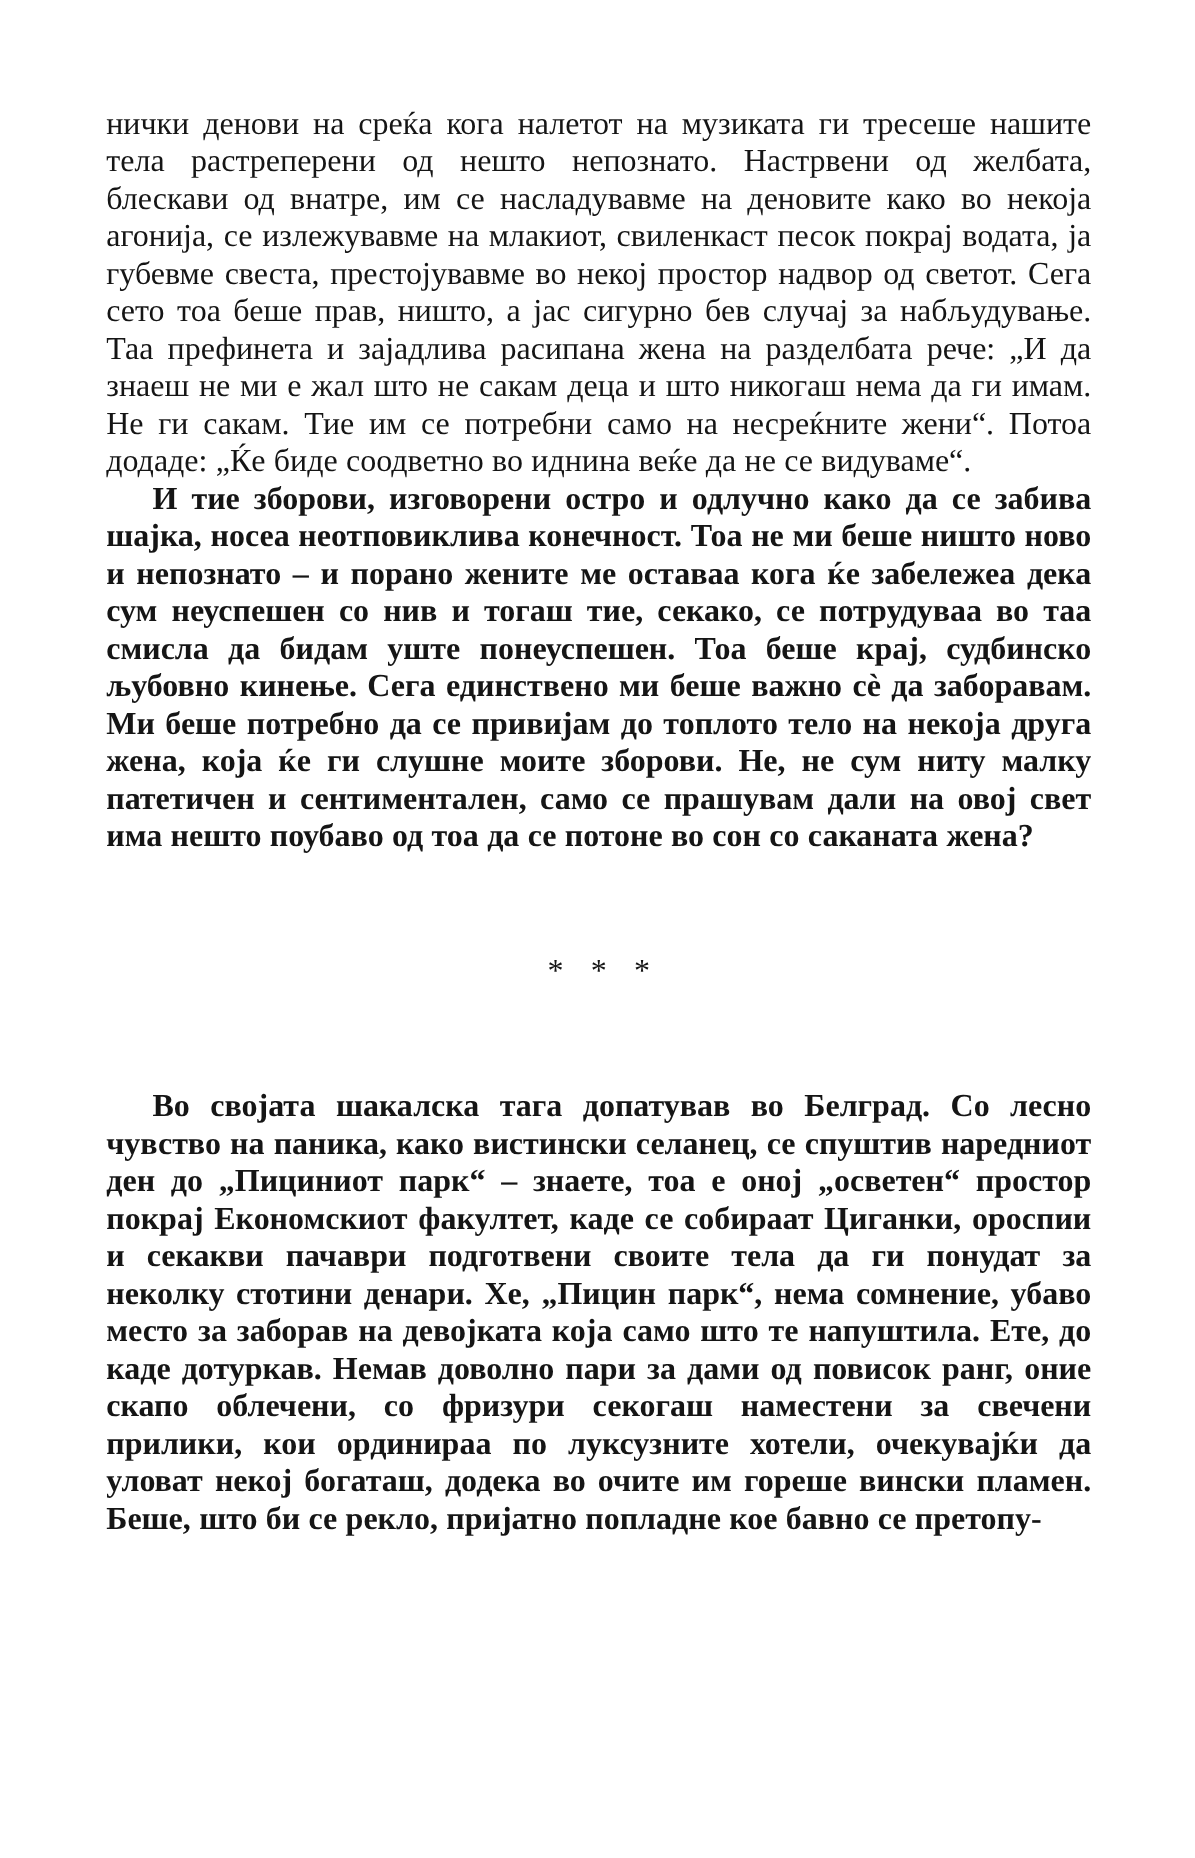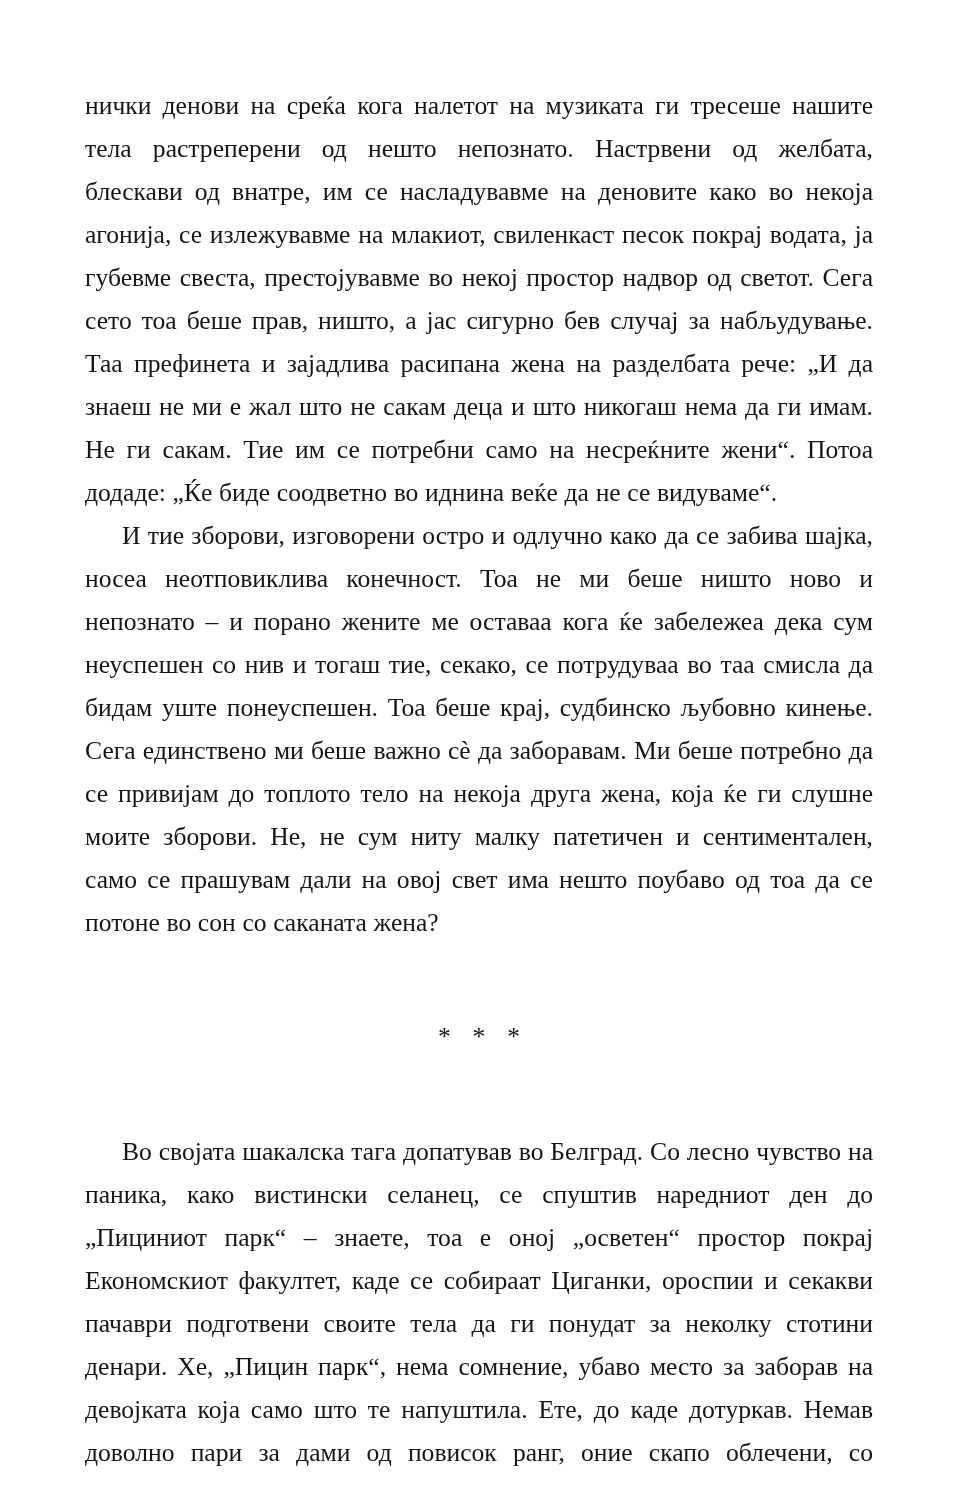--- a/index.html
+++ b/index.html
@@ -20,30 +20,31 @@
   .text-block {
     position: absolute;
     left: 85px;
     top: 84px;
     width: 788px;
   }
   p.para {
     margin: 0;
     padding: 0;
     font-size: 25.6px;
-    line-height: 43px;
+    line-height: 30px;
     text-align: justify;
     text-align-last: left;
     text-justify: inter-word;
     word-spacing: 0.01em;
     hyphens: none;
     color: #151515;
   }
   p.para.indent {
     text-indent: 37px;
+    font-weight: bold;
   }
   p.para.cont {
     text-indent: 0;
   }
   .divider {
     margin: 0;
     padding: 0;
     height: 186px;
     display: flex;
     align-items: center;

